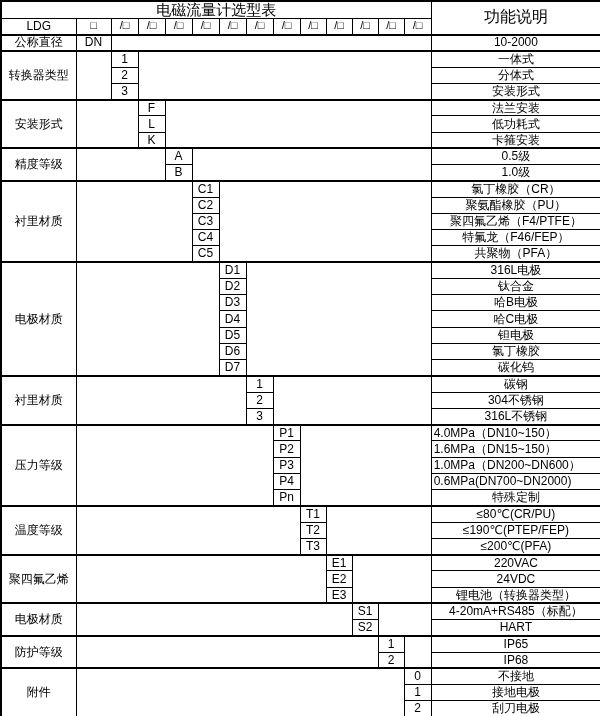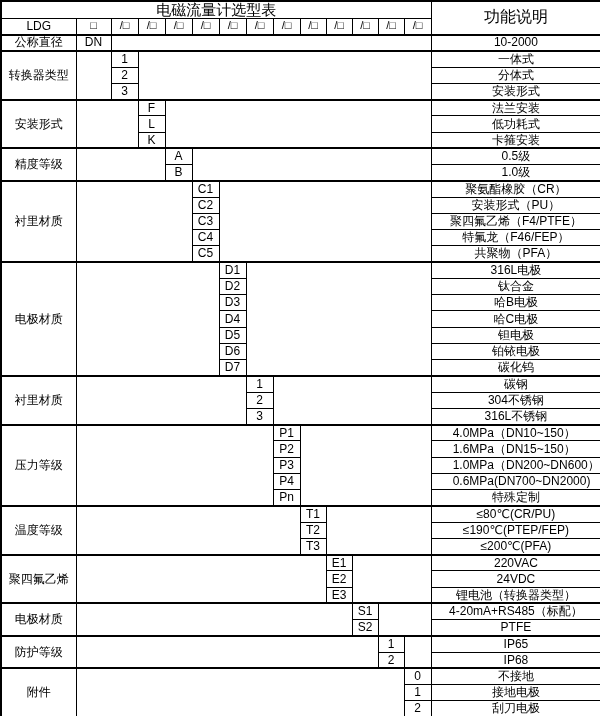--- a/index.html
+++ b/index.html
@@ -14,21 +14,21 @@
     vertical-align:middle;
     white-space:nowrap;
     overflow:hidden;
   }
   #sel tr{height:16.26px;}
   #sel tr.title-row{height:17px;}
   #sel tr.thick td{border-top-width:2px;}
   #sel td.title-cell{font-size:15px;}
   #sel td.func-header{font-size:16px;}
   #sel td.cat{font-size:12px;}
-  #sel td.desc.left{text-align:left;padding-left:21px;}
+  #sel td.desc.left{text-align:left;padding-left:2px;}
   #sel td.slot{font-size:11px;padding:0;}
   #sel td.box{font-size:11px;}
 </style>
 </head>
 <body>
 
 <table id="sel">
   <colgroup>
     <col style="width:75px">
     <col style="width:35px">
@@ -112,25 +112,25 @@
       </tr>
       <tr>
         <td>B</td>
         <td class="desc">1.0级</td>
       </tr>
       <tr class="thick">
         <td class="cat" rowspan="5">衬里材质</td>
         <td colspan="4" rowspan="5"></td>
         <td>C1</td>
         <td colspan="8" rowspan="5"></td>
-        <td class="desc">聚氨酯橡胶（CR）</td>
+        <td class="desc">氯丁橡胶（CR）</td>
       </tr>
       <tr>
         <td>C2</td>
-        <td class="desc">安装形式（PU）</td>
+        <td class="desc">聚氨酯橡胶（PU）</td>
       </tr>
       <tr>
         <td>C3</td>
         <td class="desc">聚四氟乙烯（F4/PTFE）</td>
       </tr>
       <tr>
         <td>C4</td>
         <td class="desc">特氟龙（F46/FEP）</td>
       </tr>
       <tr>
@@ -155,21 +155,21 @@
       <tr>
         <td>D4</td>
         <td class="desc">哈C电极</td>
       </tr>
       <tr>
         <td>D5</td>
         <td class="desc">钽电极</td>
       </tr>
       <tr>
         <td>D6</td>
-        <td class="desc">铂铱电极</td>
+        <td class="desc">氯丁橡胶</td>
       </tr>
       <tr>
         <td>D7</td>
         <td class="desc">碳化钨</td>
       </tr>
       <tr class="thick">
         <td class="cat" rowspan="3">衬里材质</td>
         <td colspan="6" rowspan="3"></td>
         <td>1</td>
         <td colspan="6" rowspan="3"></td>
@@ -238,21 +238,21 @@
       </tr>
       <tr class="thick">
         <td class="cat" rowspan="2">电极材质</td>
         <td colspan="10" rowspan="2"></td>
         <td>S1</td>
         <td colspan="2" rowspan="2"></td>
         <td class="desc">4-20mA+RS485（标配）</td>
       </tr>
       <tr>
         <td>S2</td>
-        <td class="desc">PTFE</td>
+        <td class="desc">HART</td>
       </tr>
       <tr class="thick">
         <td class="cat" rowspan="2">防护等级</td>
         <td colspan="11" rowspan="2"></td>
         <td>1</td>
         <td colspan="1" rowspan="2"></td>
         <td class="desc">IP65</td>
       </tr>
       <tr>
         <td>2</td>

